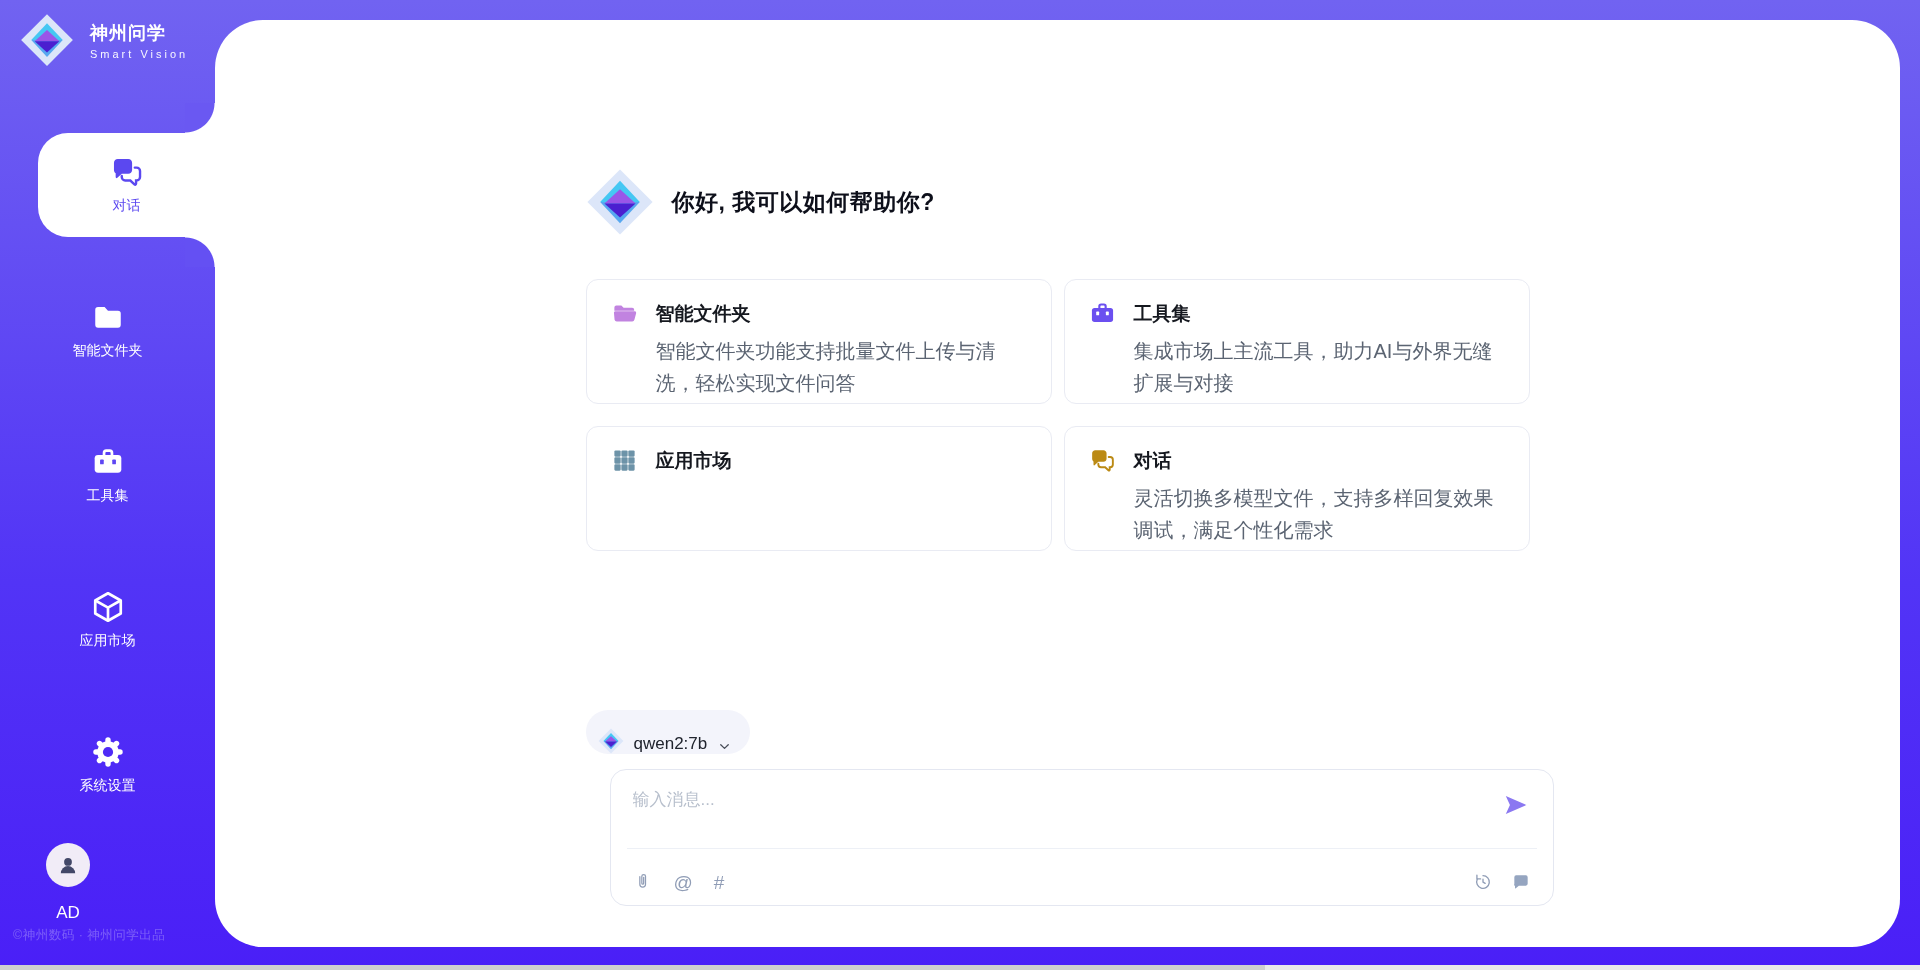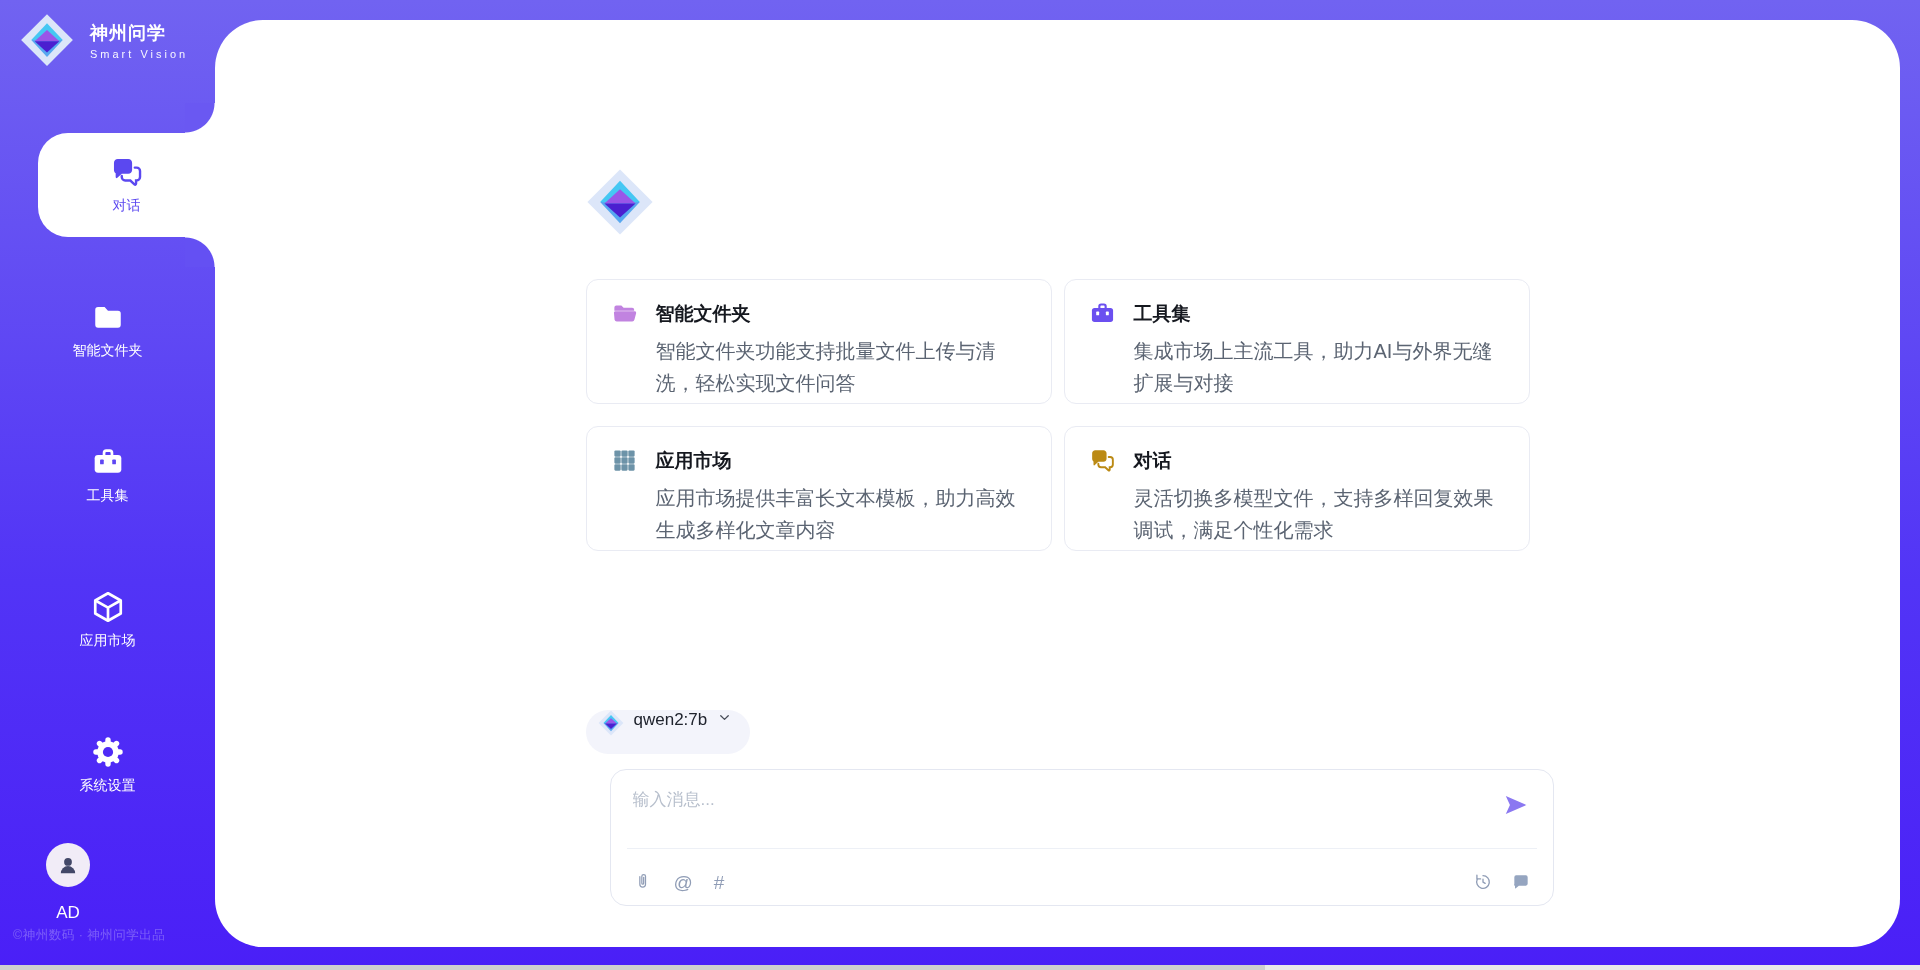--- a/index.html
+++ b/index.html
@@ -64,21 +64,21 @@
     padding:20px 24px; cursor:pointer;
   }
   .card-head { display:flex; align-items:center; gap:18px; }
   .card-head svg { width:27px; height:27px; }
   .card-title { font-size:19px; font-weight:700; color:#15181f; }
   .card-desc { margin:8px 0 0 45px; font-size:20px; color:#5b6472; line-height:1.6; }
 
   
   .model-pill {
     position:absolute; top:690px; left:0;
-    display:inline-flex; align-items:flex-start; gap:10px; height:44px;
+    display:inline-flex; align-items:flex-end; gap:10px; height:44px;
     padding:0 18px 0 12px; border-radius:22px; background:#f3f4fb; cursor:pointer;
   }
   .model-pill .pill-diamond { width:26px; height:26px; }
   .model-name { font-size:17px; color:#20242e; }
   .model-pill .chev { width:15px; height:15px; color:#474c57; }
 
   
   .composer {
     position:absolute; top:749px; left:0; width:100%; height:137px;
     background:#fff; border:1.5px solid #e4e7f1; border-radius:16px;margin-left:24px;
@@ -242,20 +242,21 @@
   <div class="copyright">©神州数码 · 神州问学出品</div>
 </aside>
 
 <main class="content">
   <div class="main-col">
 
     <div class="greeting">
       <svg viewBox="0 0 48 48">
           <use href="#sym-diamond"></use>
         </svg>
+      <div class="greeting-text">你好, 我可以如何帮助你?</div>
     </div>
 
     <div class="cards">
 
       <div class="card">
         <div class="card-head">
           <svg viewBox="0 0 24 24" style="color: rgb(193, 131, 224);">
               <use href="#sym-open-folder"></use>
             </svg>
           <span class="card-title">智能文件夹</span>
@@ -273,21 +274,20 @@
         <div class="card-desc">集成市场上主流工具，助力AI与外界无缝扩展与对接</div>
       </div>
 
       <div class="card">
         <div class="card-head">
           <svg viewBox="0 0 24 24" style="color: rgb(109, 147, 168);">
               <use href="#sym-grid"></use>
             </svg>
           <span class="card-title">应用市场</span>
         </div>
-        <div class="card-desc">应用市场提供丰富长文本模板，助力高效生成多样化文章内容</div>
       </div>
 
       <div class="card">
         <div class="card-head">
           <svg viewBox="0 0 24 24" style="color: rgb(187, 138, 21);">
               <use href="#sym-chat"></use>
             </svg>
           <span class="card-title">对话</span>
         </div>
         <div class="card-desc">灵活切换多模型文件，支持多样回复效果调试，满足个性化需求</div>

